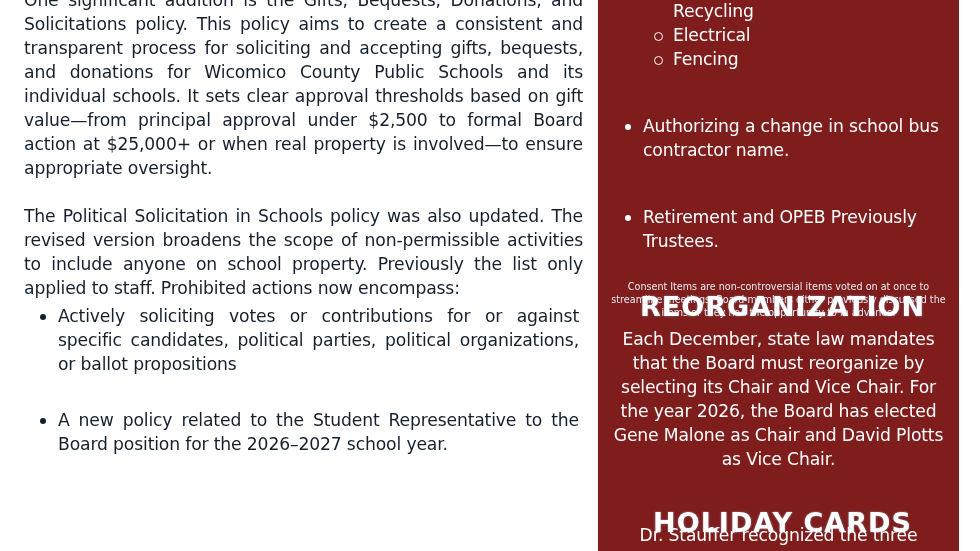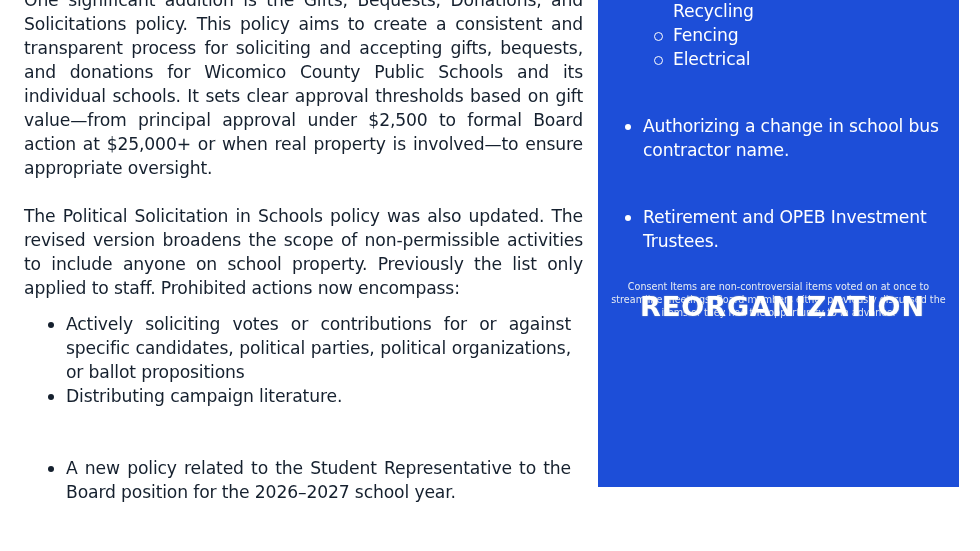--- a/index.html
+++ b/index.html
@@ -6,30 +6,30 @@
   html, body { width: 980px; height: 551px; overflow: hidden; background: #ffffff; }
   body { position: relative; font-family: "DejaVu Sans", sans-serif; }
 
   .left-col {
     position: absolute; left: 24px; top: -12px; width: 559px;
     color: #15202e; font-size: 17.2px; line-height: 24px;
     text-align: justify; letter-spacing: -0.15px;
   }
   .left-col p { margin: 0; }
   .left-col .gap { height: 24px; }
-  .left-col ul { list-style: none; margin: 12px; padding: 0; }
+  .left-col ul { list-style: none; margin: 4px; padding: 0; }
   .left-col li { position: relative; padding-left: 30px; }
   .left-col li::before {
     content: ""; position: absolute; left: 12px; top: 10px;
     width: 6px; height: 6px; border-radius: 50%; background: #15202e;
   }
 
   .right-panel {
-    position: absolute; left: 598px; top: 0; width: 361px; height: 487px;
-    background: #1d4ed8; color: #ffffff; overflow: hidden; text-decoration: underline;
+    position: absolute; left: 598px; top: 0; width: 361px; height: 551px;
+    background: #7f1d1d; color: #ffffff; overflow: hidden; text-decoration: underline;
   }
   .rp-list { position: absolute; left: 0; top: -1px; width: 361px; font-size: 17.2px; line-height: 24px; letter-spacing: -0.15px; }
   .rp-list ul { list-style: none; margin: 0; padding: 0; }
   .rp-list li.main { position: relative; padding-left: 45px; margin-top: 43px; }
   .rp-list li.main::before {
     content: ""; position: absolute; left: 27px; top: 10px;
     width: 6px; height: 6px; border-radius: 50%; background: #ffffff;
   }
   .rp-list li.sub { position: relative; padding-left: 75px; }
   .rp-list li.sub::before {
@@ -60,36 +60,36 @@
 </style>
 </head>
 <body>
 
 <div class="left-col">
   <p>One significant addition is the Gifts, Bequests, Donations, and Solicitations policy. This policy aims to create a consistent and transparent process for soliciting and accepting gifts, bequests, and donations for Wicomico County Public Schools and its individual schools. It sets clear approval thresholds based on gift value—from principal approval under $2,500 to formal Board action at $25,000+ or when real property is involved—to ensure appropriate oversight.</p>
   <div class="gap"></div>
   <p>The Political Solicitation in Schools policy was also updated. The revised version broadens the scope of non-permissible activities to include anyone on school property. Previously the list only applied to staff. Prohibited actions now encompass:</p>
   <ul>
     <li>Actively soliciting votes or contributions for or against specific candidates, political parties, political organizations, or ballot propositions</li>
-    <li>Distributing campaign literature.</li>
   </ul>
   <div class="gap"></div>
   <ul>
     <li>A new policy related to the Student Representative to the Board position for the 2026–2027 school year.</li>
   </ul>
 </div>
 
 <div class="right-panel">
   <div class="rp-list">
     <ul>
       <li class="sub nobullet">Recycling</li>
+      <li class="sub">Electrical</li>
       <li class="sub">Fencing</li>
-      <li class="sub">Electrical</li>
       <li class="main">Authorizing a change in school bus contractor name.</li>
-      <li class="main">Retirement and OPEB Investment Trustees.</li>
+      <li class="main">Retirement and OPEB Previously Trustees.</li>
     </ul>
   </div>
   <div class="rp-note">Consent Items are non-controversial items voted on at once to streamline meetings. Board members either previously discussed the items or they had the opportunity to in advance.</div>
   <div class="rp-heading reorg">REORGANIZATION</div>
+  <div class="rp-body reorg">Each December, state law mandates that the Board must reorganize by selecting its Chair and Vice Chair. For the year 2026, the Board has elected Gene Malone as Chair and David Plotts as Vice Chair.</div>
   <div class="rp-heading holiday">HOLIDAY CARDS</div>
   <div class="rp-body holiday">Dr. Stauffer recognized the three</div>
 </div>
 <div class="right-margin"></div>
 
 </body></html>

